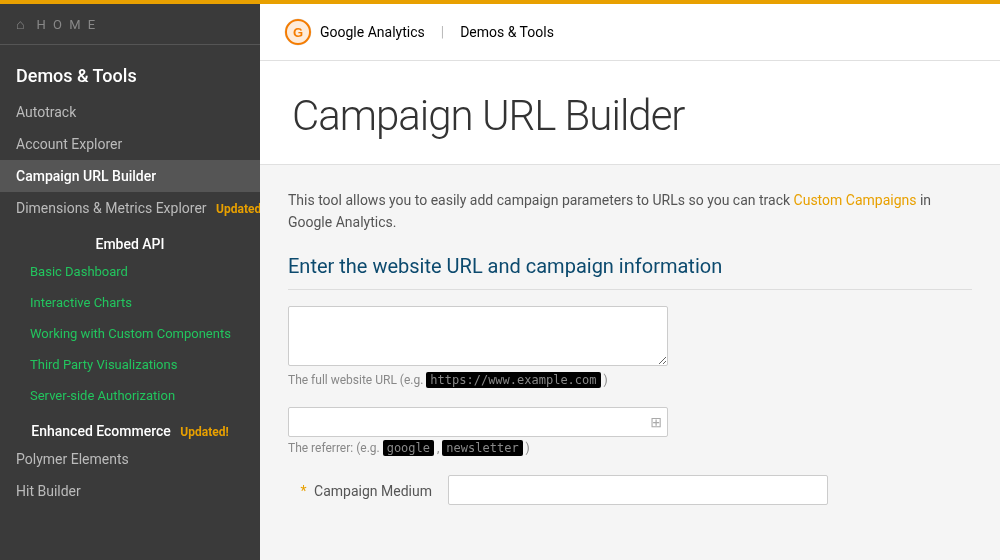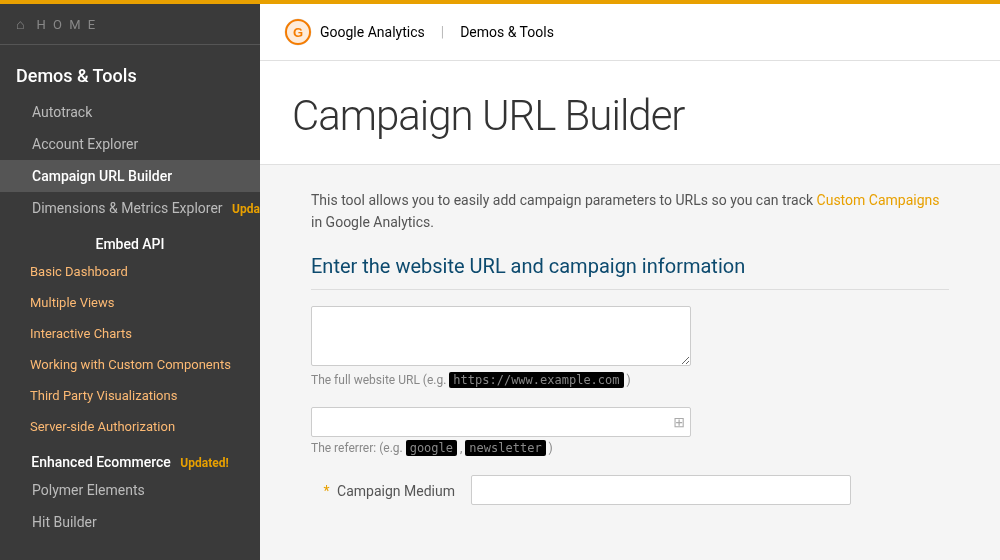--- a/index.html
+++ b/index.html
@@ -45,35 +45,35 @@
     }
 
     .sidebar-section-title {
       color: #fff;
       font-size: 18px;
       font-weight: 500;
       padding: 20px 16px 10px 16px;
     }
 
     .sidebar-item {
-      padding: 8px 32px;
+      padding: 8px 16px;
       cursor: pointer;
       color: #bbb;
       font-size: 14px;
       white-space: nowrap;
     }
     .sidebar-item.active {
       background: #555;
       color: #fff;
       font-weight: 500;
     }
     .sidebar-item.sub {
       padding-left: 30px;
       font-size: 13px;
-      color: #fdba74;
+      color: #22c55e;
     }
 
     .sidebar-section-label {
       color: #fff;
       font-size: 14px;
       font-weight: 500;
       padding: 12px 16px 4px 16px;
       text-align: center;
     }
 
@@ -128,21 +128,21 @@
       font-weight: 300;
       color: #333;
       letter-spacing: -1px;
     }
 
     
     .content-area {
       flex: 1;
       overflow-y: auto;
       background: #f5f5f5;
-      padding: 24px 51px;
+      padding: 24px 28px;
     }
 
     .intro-text {
       font-size: 14px;
       color: #555;
       margin-bottom: 20px;
       line-height: 1.6;
     }
     .intro-text a {
       color: #e8a000;
@@ -271,21 +271,20 @@
     <div class="sidebar-item">Autotrack</div>
     <div class="sidebar-item">Account Explorer</div>
     <div class="sidebar-item active">Campaign URL Builder</div>
     <div class="sidebar-item">
       Dimensions &amp; Metrics Explorer
       <span class="updated-badge">Updated!</span>
     </div>
 
     <div class="sidebar-section-label">Embed API</div>
     <div class="sidebar-item sub">Basic Dashboard</div>
-    <div class="sidebar-item sub">Multiple Views</div>
     <div class="sidebar-item sub">Interactive Charts</div>
     <div class="sidebar-item sub">Working with Custom Components</div>
     <div class="sidebar-item sub">Third Party Visualizations</div>
     <div class="sidebar-item sub">Server-side Authorization</div>
 
     <div class="sidebar-section-label">
       Enhanced Ecommerce
       <span class="updated-badge">Updated!</span>
     </div>
 

